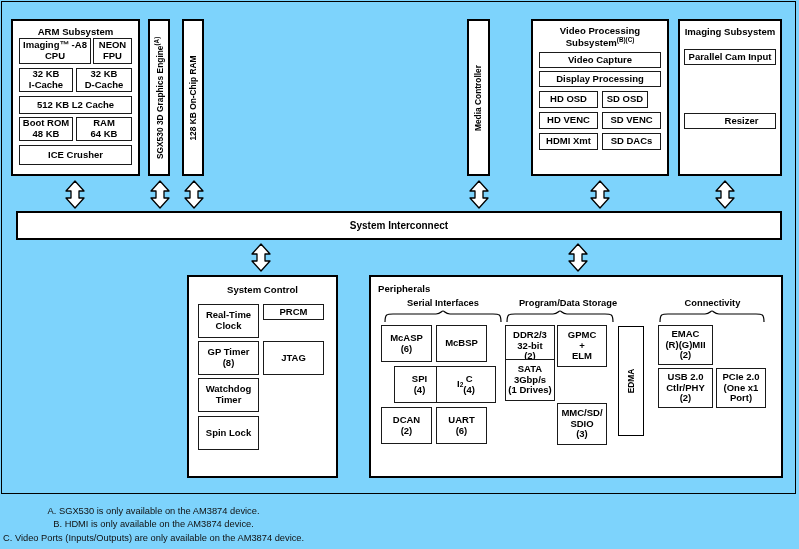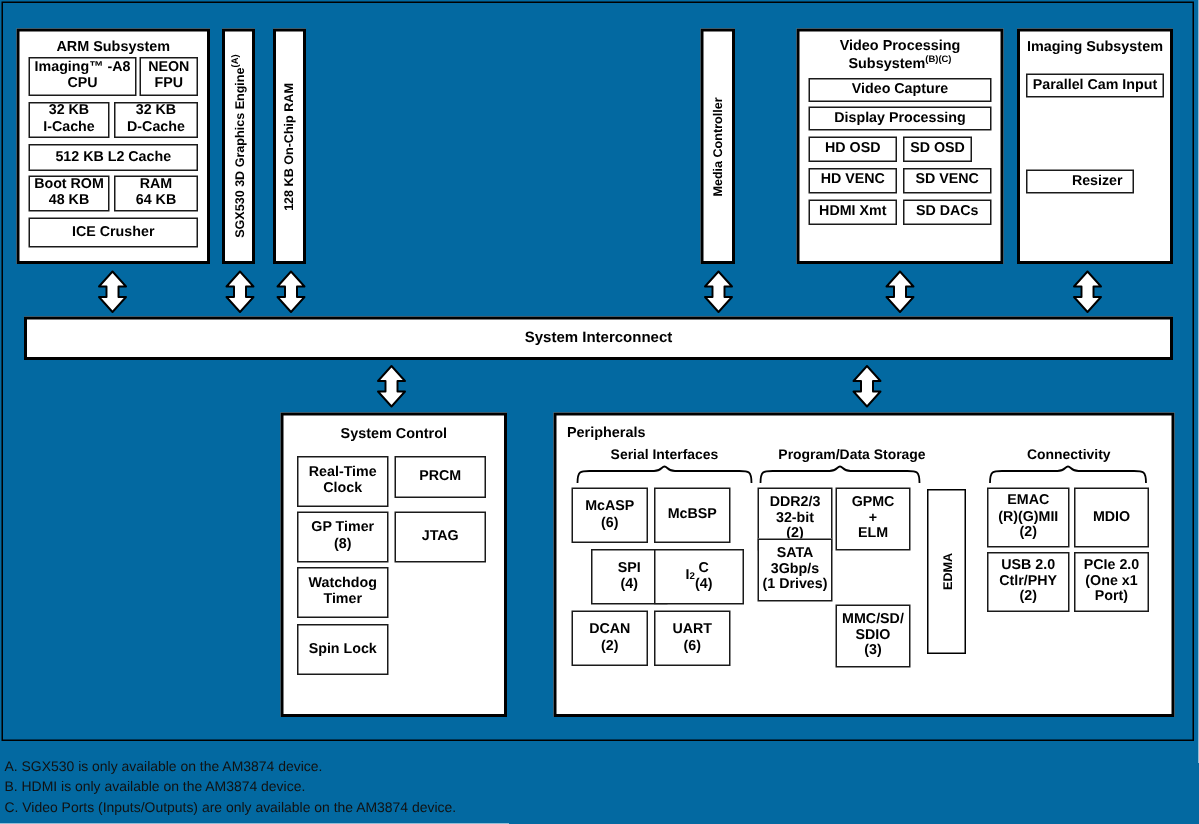--- a/index.html
+++ b/index.html
@@ -6,21 +6,21 @@
   body{
     font-family:"Liberation Sans","DejaVu Sans",sans-serif;
     color:#000;
     -webkit-font-smoothing:antialiased;
   }
   #canvas{
     position:relative;
     width:799px;
     height:549px;
     overflow:hidden;
-    background:#0369a1;
+    background:#7dd3fc;
   }
   
   .outer-frame{
     position:absolute;
     left:1px; top:1px;
     width:795px; height:493px;
     border:1.5px solid #000;
     box-sizing:border-box;
   }
   
@@ -106,21 +106,21 @@
   
   .notes{
     position:absolute;
     left:3px;
     top:505px;
     font-size:9.3px;
     font-weight:normal;
     line-height:1.45;
     color:#111;
   }
-  .notes div{white-space:nowrap;}
+  .notes div{white-space:nowrap;text-align:center;}
 </style>
 </head>
 <body>
 
 <div id="canvas">
 
   <div class="outer-frame"></div>
 
   <div class="grp" style="left:11px;top:19px;width:129px;height:157px;">
     <div class="grp-title" style="top:5px;">ARM Subsystem</div>
@@ -167,21 +167,21 @@
   <div class="bx med" style="left:539px;top:112px;width:59px;height:17px;">HD VENC</div>
   <div class="bx med" style="left:602px;top:112px;width:59px;height:17px;">SD VENC</div>
   <div class="bx med" style="left:539px;top:133px;width:59px;height:17px;">HDMI Xmt</div>
   <div class="bx med" style="left:602px;top:133px;width:59px;height:17px;">SD DACs</div>
 
   <div class="grp" style="left:678px;top:19px;width:104px;height:157px;">
     <div class="grp-title" style="top:5px;" style2="">Imaging
 Subsystem</div>
   </div>
   <div class="bx med" style="left:684px;top:49px;width:92px;height:16px;">Parallel Cam Input</div>
-  <div class="bx med" style="left:684px;top:113px;width:72px;height:16px;padding-left:23px;">Resizer</div>
+  <div class="bx med" style="left:684px;top:113px;width:92px;height:16px;padding-left:23px;">Resizer</div>
 
   <svg class="arrow" style="left:63px;top:180px;" width="24" height="29">
     <path d="M12 1 L21 11 L16 11 L16 18 L21 18 L12 28 L3 18 L8 18 L8 11 L3 11 Z" fill="#fff" stroke="#000" stroke-width="1.3" stroke-linejoin="round"></path>
   </svg>
   <svg class="arrow" style="left:148px;top:180px;" width="24" height="29">
     <path d="M12 1 L21 11 L16 11 L16 18 L21 18 L12 28 L3 18 L8 18 L8 11 L3 11 Z" fill="#fff" stroke="#000" stroke-width="1.3" stroke-linejoin="round"></path>
   </svg>
   <svg class="arrow" style="left:182px;top:180px;" width="24" height="29">
     <path d="M12 1 L21 11 L16 11 L16 18 L21 18 L12 28 L3 18 L8 18 L8 11 L3 11 Z" fill="#fff" stroke="#000" stroke-width="1.3" stroke-linejoin="round"></path>
   </svg>
@@ -202,21 +202,21 @@
   </svg>
   <svg class="arrow" style="left:566px;top:243px;" width="24" height="29">
     <path d="M12 1 L21 11 L16 11 L16 18 L21 18 L12 28 L3 18 L8 18 L8 11 L3 11 Z" fill="#fff" stroke="#000" stroke-width="1.3" stroke-linejoin="round"></path>
   </svg>
 
   <div class="grp" style="left:187px;top:275px;width:151px;height:203px;">
     <div class="grp-title" style="top:7px;">System Control</div>
   </div>
   <div class="bx med" style="left:198px;top:304px;width:61px;height:34px;">Real-Time
 Clock</div>
-  <div class="bx med" style="left:263px;top:304px;width:61px;height:28px;">PRCM</div>
+  <div class="bx med" style="left:263px;top:304px;width:61px;height:16px;">PRCM</div>
   <div class="bx med" style="left:198px;top:341px;width:61px;height:34px;">GP Timer
 (8)</div>
   <div class="bx med" style="left:263px;top:341px;width:61px;height:34px;">JTAG</div>
   <div class="bx med" style="left:198px;top:378px;width:61px;height:34px;">Watchdog
 Timer</div>
   <div class="bx med" style="left:198px;top:416px;width:61px;height:34px;">Spin Lock</div>
 
   <div class="grp" style="left:369px;top:275px;width:414px;height:203px;">
     <div class="grp-title left" style="top:6px;">Peripherals</div>
   </div>
@@ -260,21 +260,20 @@
 SDIO
 (3)</div>
 
   <div class="vbx" style="left:618px;top:326px;width:26px;height:110px;border-width:1.6px;">
     <div class="vtext small">EDMA</div>
   </div>
 
   <div class="bx med" style="left:658px;top:325px;width:55px;height:40px;">EMAC
 (R)(G)MII
 (2)</div>
-  <div class="bx med" style="left:716px;top:325px;width:50px;height:40px;">MDIO</div>
   <div class="bx med" style="left:658px;top:368px;width:55px;height:40px;">USB 2.0
 Ctlr/PHY
 (2)</div>
   <div class="bx med" style="left:716px;top:368px;width:50px;height:40px;">PCIe 2.0
 (One x1
 Port)</div>
 
   <div class="notes">
     <div>A. SGX530 is only available on the AM3874 device.</div>
     <div>B. HDMI is only available on the AM3874 device.</div>

